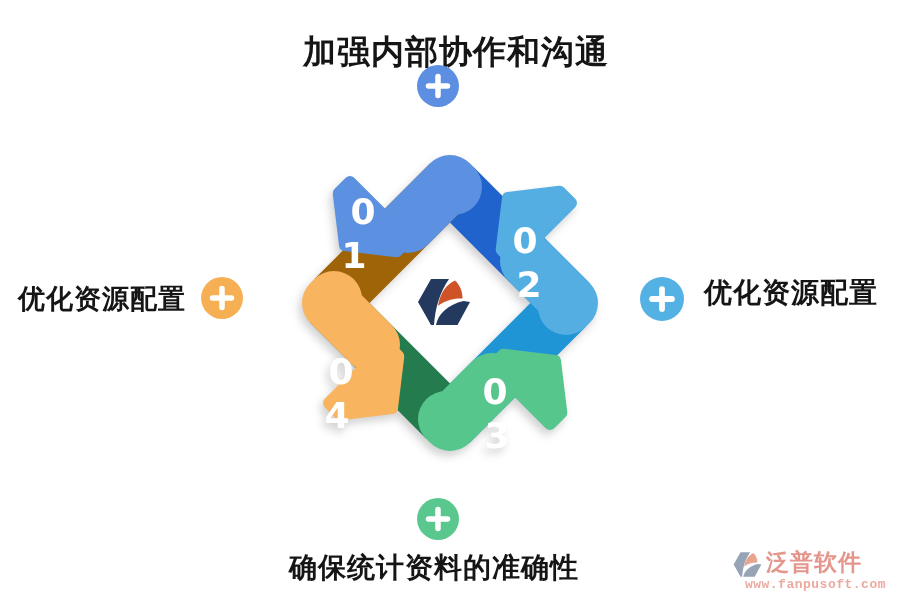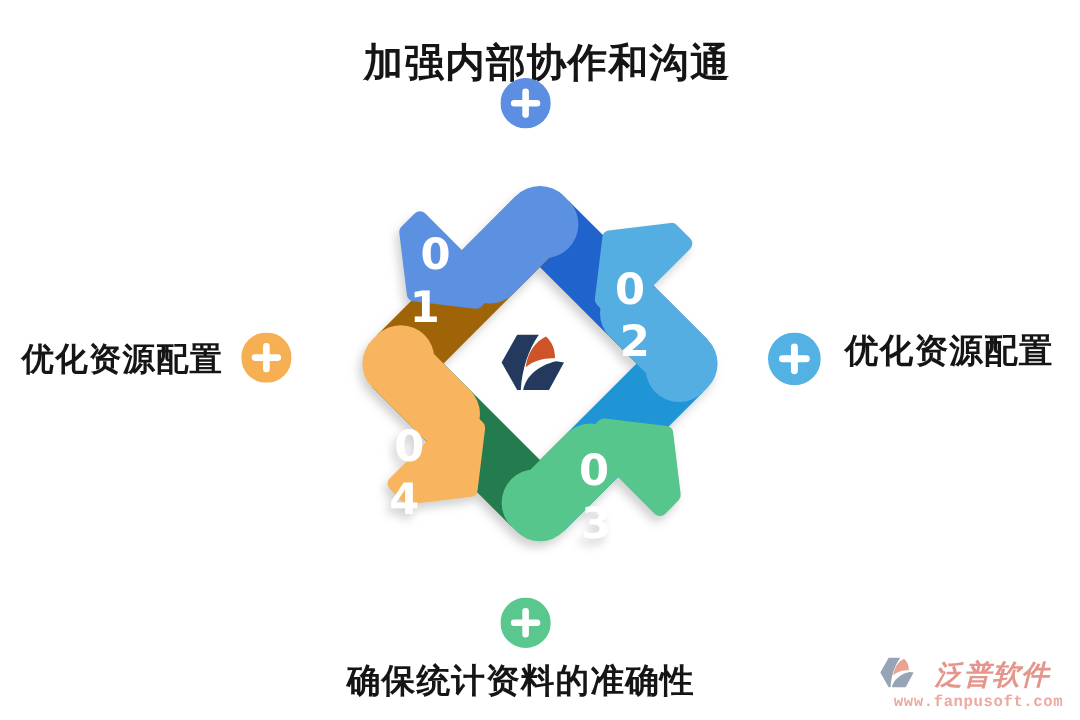--- a/index.html
+++ b/index.html
@@ -16,21 +16,21 @@
   .plus-left{left:222px;top:298px;}
   .plus-bottom{left:438px;top:519px;}
   .arrows-svg{position:absolute;left:280px;top:133px;
               filter:drop-shadow(-3px 5px 4px rgba(90,90,90,0.28));}
   .band-dark{fill:none;stroke:currentColor;stroke-width:56;stroke-linecap:butt;}
   .band-light{fill:none;stroke:currentColor;stroke-width:56;stroke-linecap:round;stroke-linejoin:round;}
   .head{fill:currentColor;stroke:currentColor;stroke-width:12;stroke-linejoin:round;}
   .nums{font-family:"DejaVu Sans",sans-serif;font-size:36px;font-weight:bold;fill:#ffffff;}
   .center-logo{position:absolute;left:415px;top:277px;}
   .wm{position:absolute;right:14px;bottom:8px;}
-  .wm-row{display:flex;align-items:flex-start;gap:16px;font-style:italic;}
+  .wm-row{display:flex;align-items:flex-end;gap:3px;}
   .wm-brand{font-size:23px;font-weight:700;letter-spacing:1px;}
   .wm-url{font-size:13px;font-weight:600;padding-left:13px;margin-top:-1px;letter-spacing:0.5px;font-family:Liberation Mono, monospace;}
 </style>
 </head>
 <body>
 
 <div class="stage">
 
   <div class="lbl lbl-top">加强内部协作和沟通</div>
   <div class="lbl lbl-right">优化资源配置</div>

